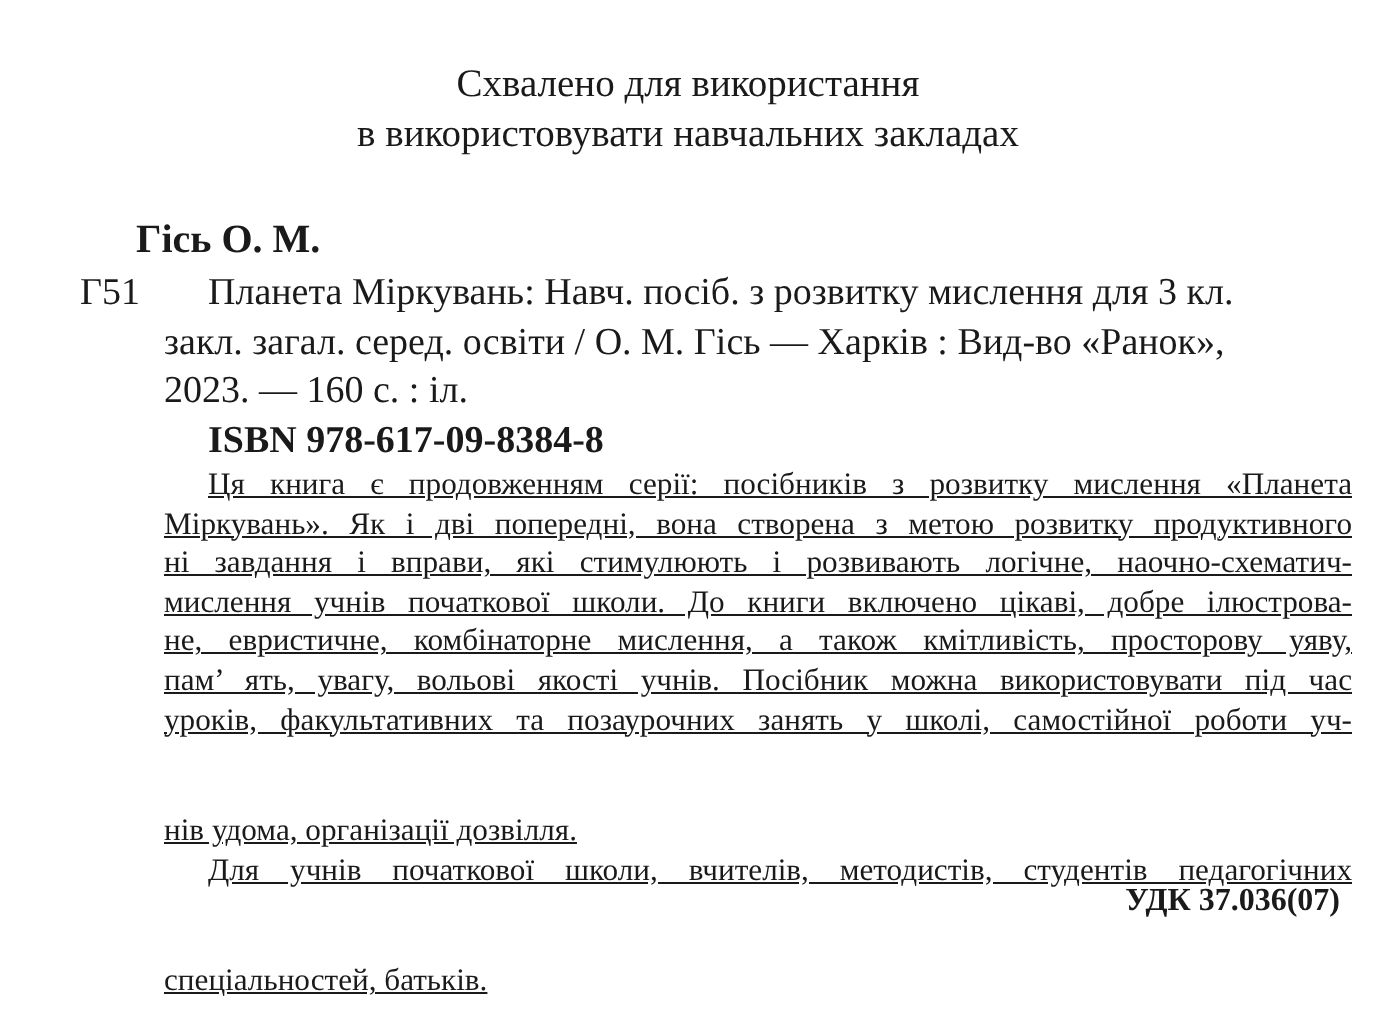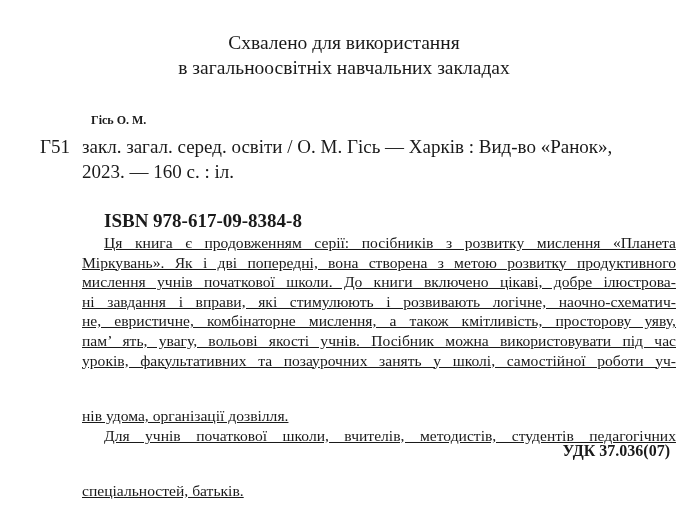--- a/index.html
+++ b/index.html
@@ -7,22 +7,22 @@
     width: 700px; height: 507px; position: relative; overflow: hidden;
     font-family: "Liberation Serif", "DejaVu Serif", serif;
     color: #1a1a1a;
   }
   .approval {
     position: absolute; left: 0; width: 688px; top: 30px;
     text-align: center; font-size: 19.5px; line-height: 25px;
   }
   .approval div { white-space: nowrap; }
   .author {
-    position: absolute; left: 91px; top: 108px;
-    font-weight: bold; font-size: 12px; line-height: 24px;
+    position: absolute; left: 68px; top: 108px;
+    font-weight: bold; font-size: 20px; line-height: 24px;
   }
   .code {
     position: absolute; left: 32px; top: 135px;
     font-size: 19px; line-height: 24px; margin-left: 8px;
   }
   .biblio {
     position: absolute; left: 82px; top: 135px; width: 600px;
     font-size: 19px; line-height: 24.5px;
   }
   .biblio .line { white-space: nowrap; }
@@ -41,39 +41,40 @@
   .udk {
     position: absolute; right: 30px; top: 441px;
     font-weight: bold; font-size: 16px; line-height: 20px;
   }
 </style>
 </head>
 <body>
 
 <div class="approval">
   <div>Схвалено для використання</div>
-  <div>в загальноосвітніх навчальних закладах</div>
+  <div>в використовувати навчальних закладах</div>
 </div>
 
 <div class="author">Гісь О. М.</div>
 
 <div class="code">Г51</div>
 
 <div class="biblio">
+  <div class="line indent">Планета Міркувань: Навч. посіб. з розвитку мислення для 3 кл.</div>
   <div class="line">закл. загал. серед. освіти / О. М. Гісь — Харків : Вид-во «Ранок»,</div>
   <div class="line">2023. — 160 с. : іл.</div>
 </div>
 
 <div class="isbn">ISBN 978-617-09-8384-8</div>
 
 <div class="abstract">
   <div class="line first">Ця книга є продовженням серії: посібників з розвитку мислення «Планета</div>
   <div class="line">Міркувань». Як і дві попередні, вона створена з метою розвитку продуктивного</div>
+  <div class="line">ні завдання і вправи, які стимулюють і розвивають логічне, наочно-схематич-</div>
   <div class="line">мислення учнів початкової школи. До книги включено цікаві, добре ілюстрова-</div>
-  <div class="line">ні завдання і вправи, які стимулюють і розвивають логічне, наочно-схематич-</div>
   <div class="line">не, евристичне, комбінаторне мислення, а також кмітливість, просторову уяву,</div>
   <div class="line">пам’ ять, увагу, вольові якості учнів. Посібник можна використовувати під час</div>
   <div class="line">уроків, факультативних та позаурочних занять у школі, самостійної роботи уч-</div>
   <div class="line last">нів удома, організації дозвілля.</div>
   <div class="line first">Для учнів початкової школи, вчителів, методистів, студентів педагогічних</div>
   <div class="line last">спеціальностей, батьків.</div>
 </div>
 
 <div class="udk">УДК 37.036(07)</div>
 

